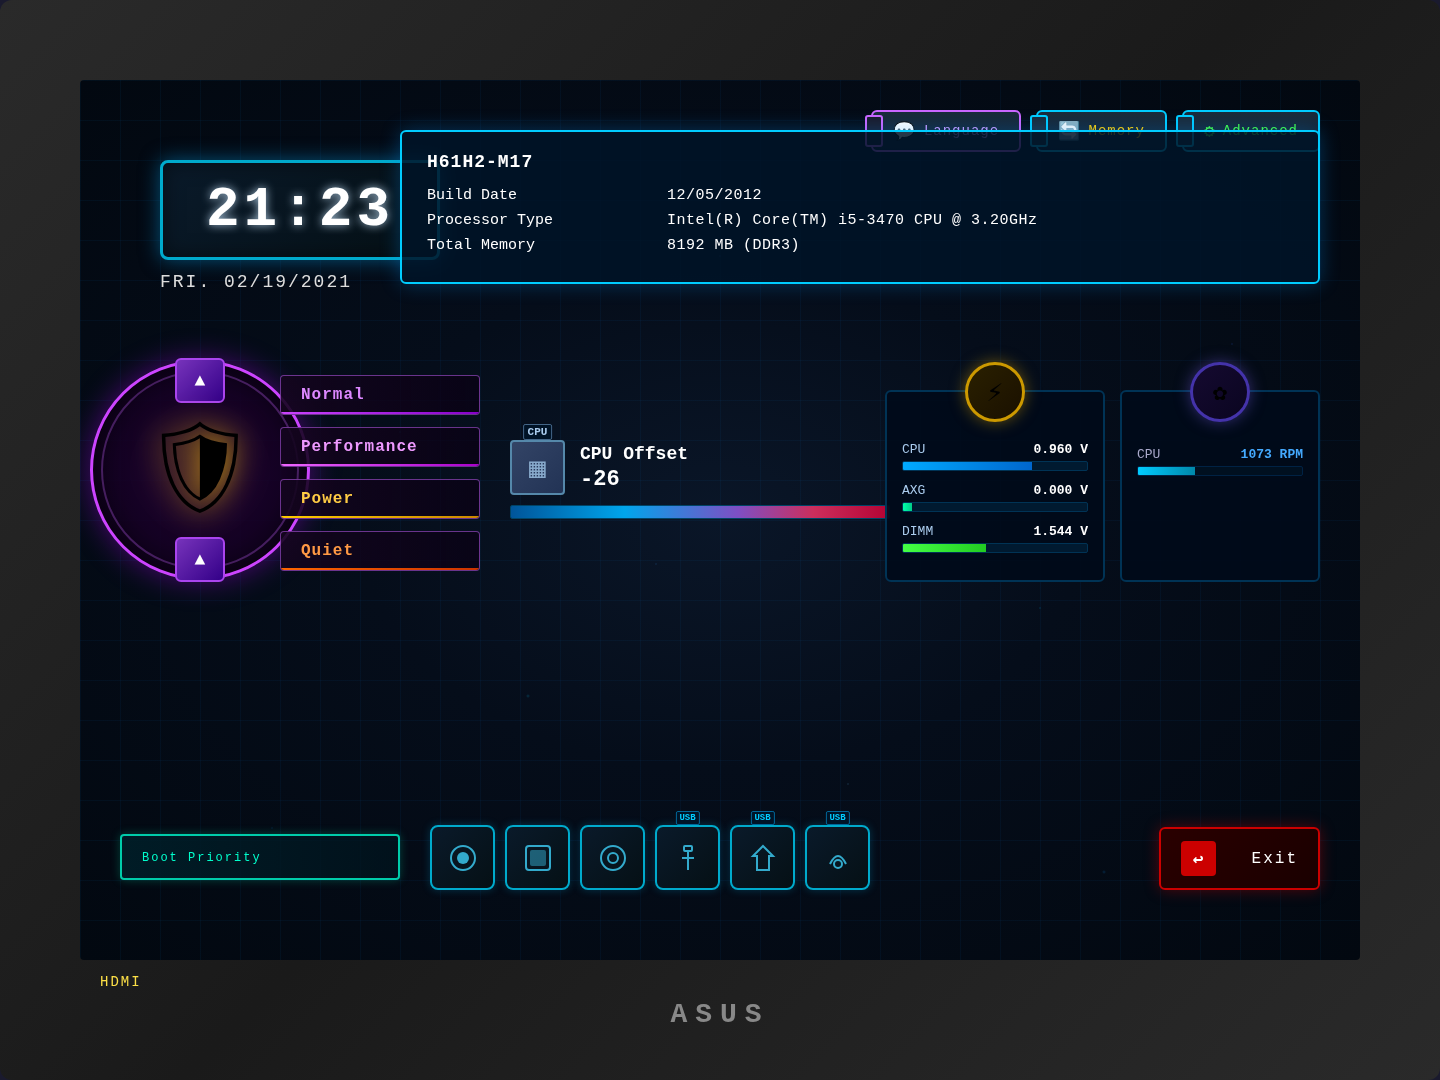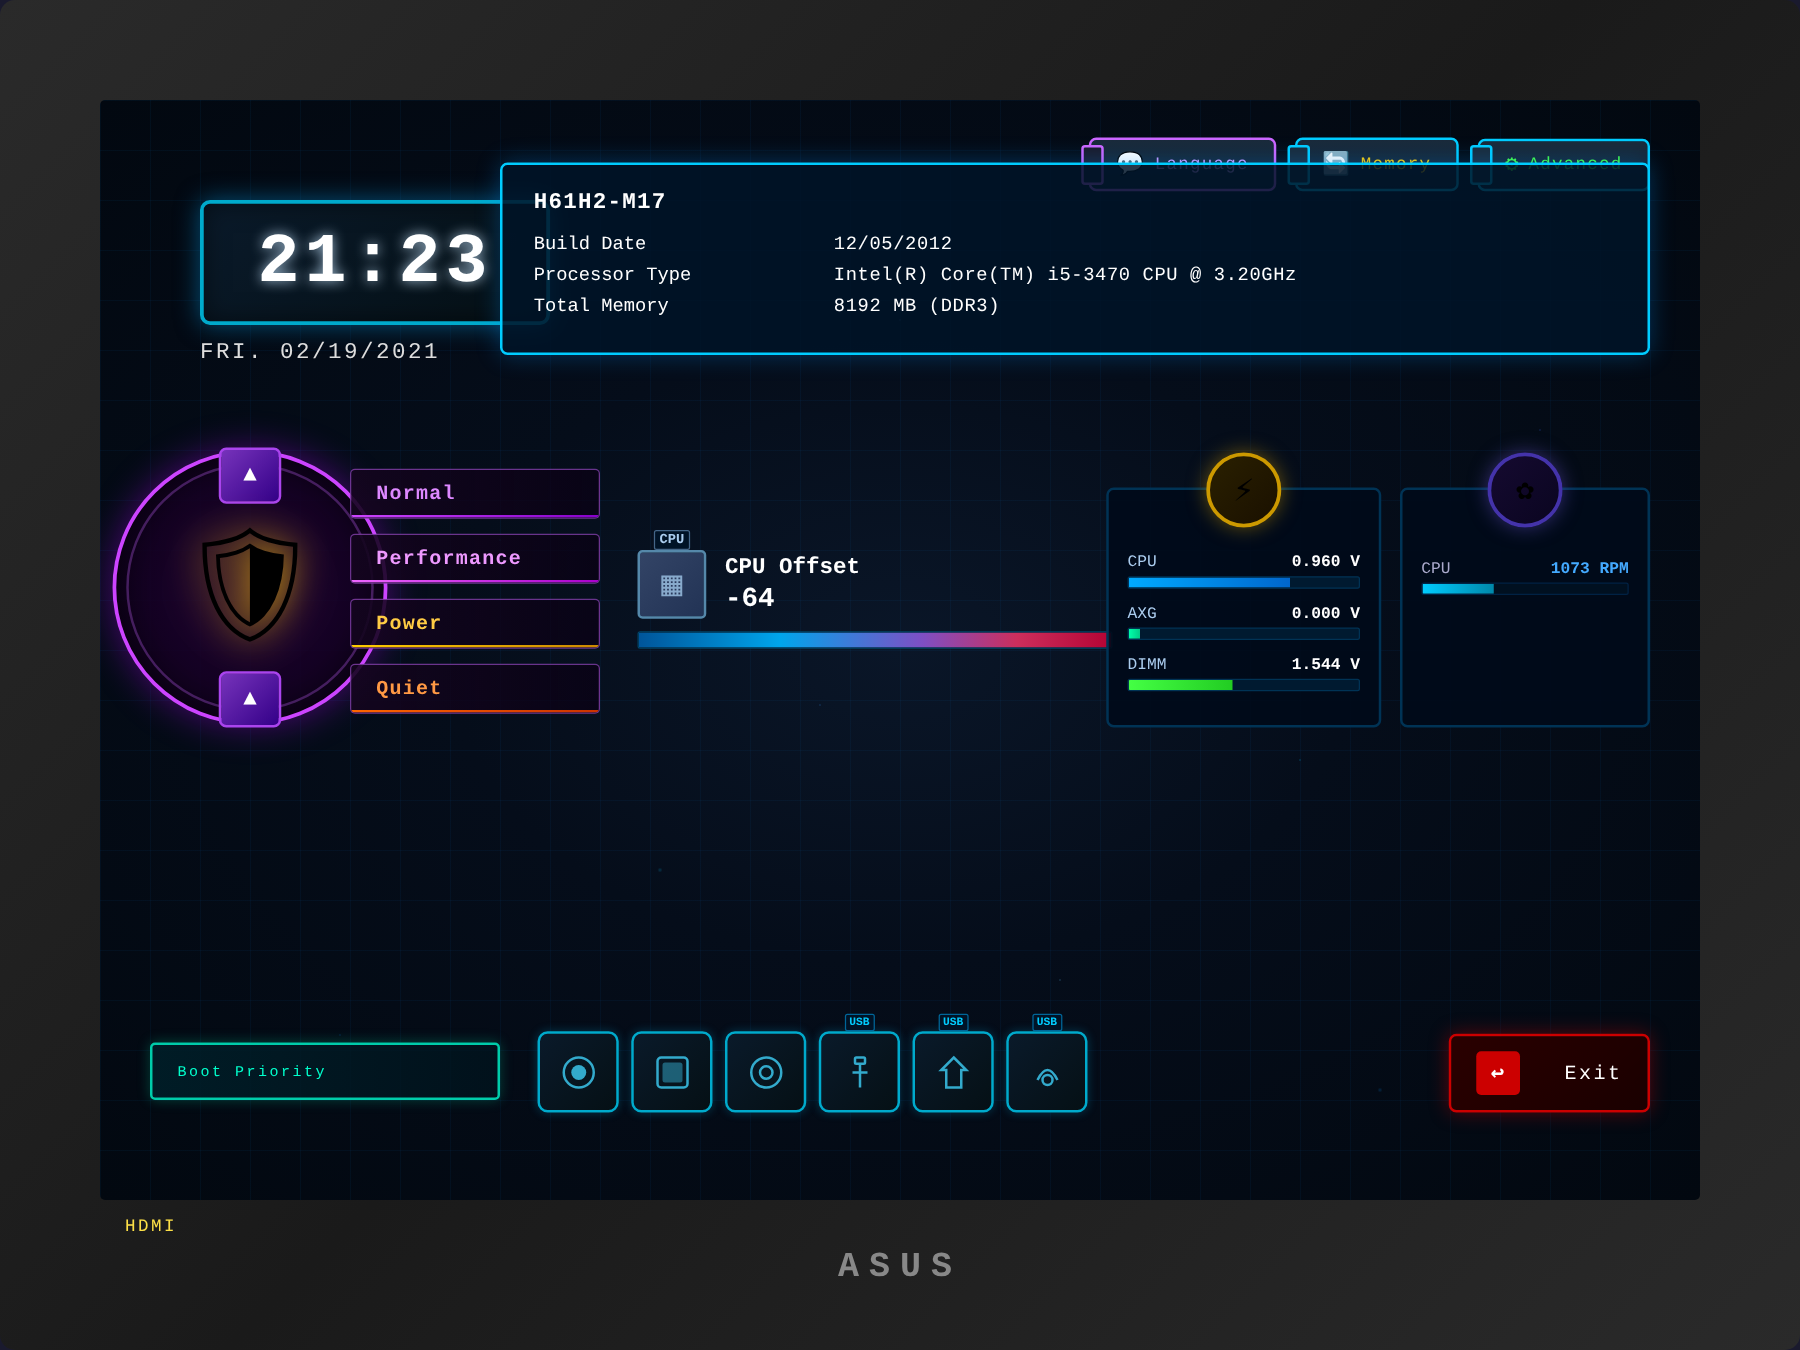--- a/index.html
+++ b/index.html
@@ -701,21 +701,21 @@
       <div class="mode-btn mode-btn-quiet">
         <span class="mode-btn-label">Quiet</span>
       </div>
     </div>
 
     <div class="cpu-offset-section">
       <div class="cpu-icon-label">
         <div class="cpu-chip-icon">▦</div>
         <div>
           <div class="cpu-offset-title">CPU Offset</div>
-          <div class="cpu-offset-value">-64</div>
+          <div class="cpu-offset-value">-26</div>
         </div>
       </div>
       <div class="cpu-bar-container">
         <div class="cpu-bar-track">
           <div class="cpu-bar-fill2"></div>
         </div>
       </div>
     </div>
 
     <div class="right-panels">

